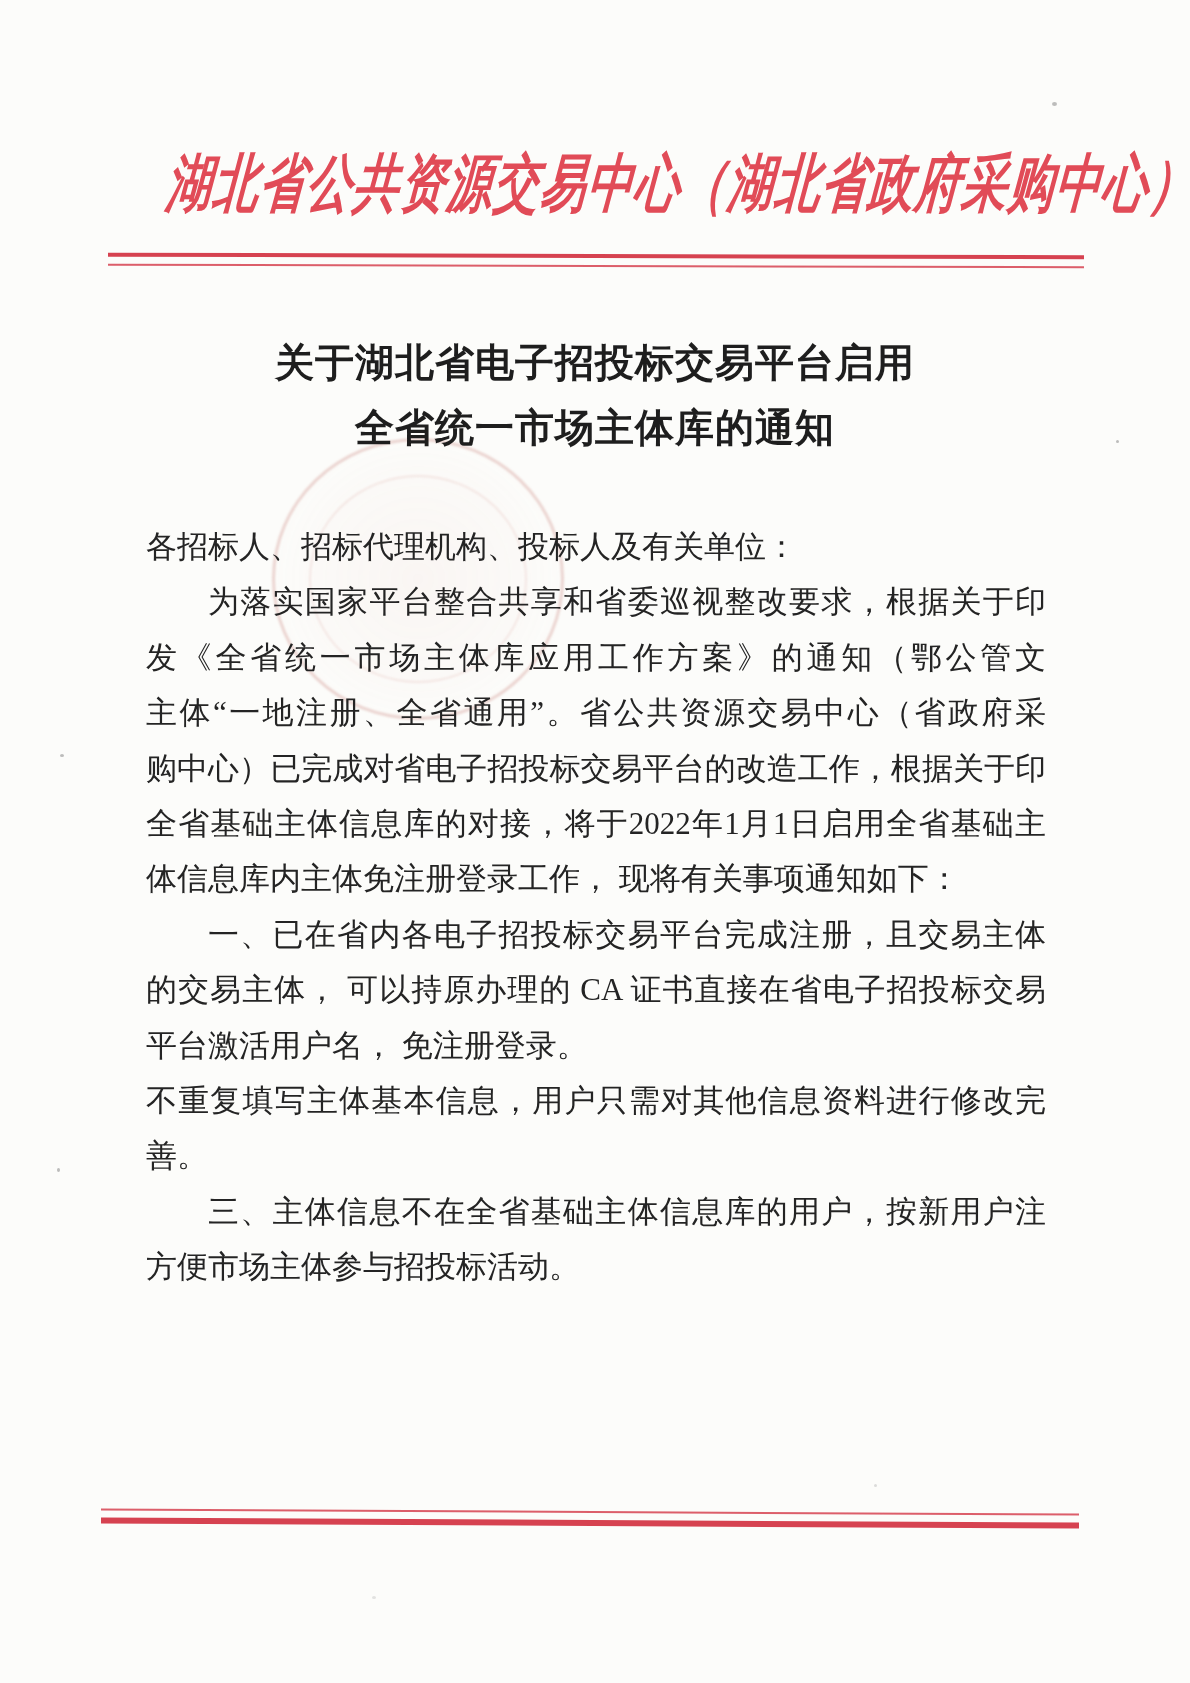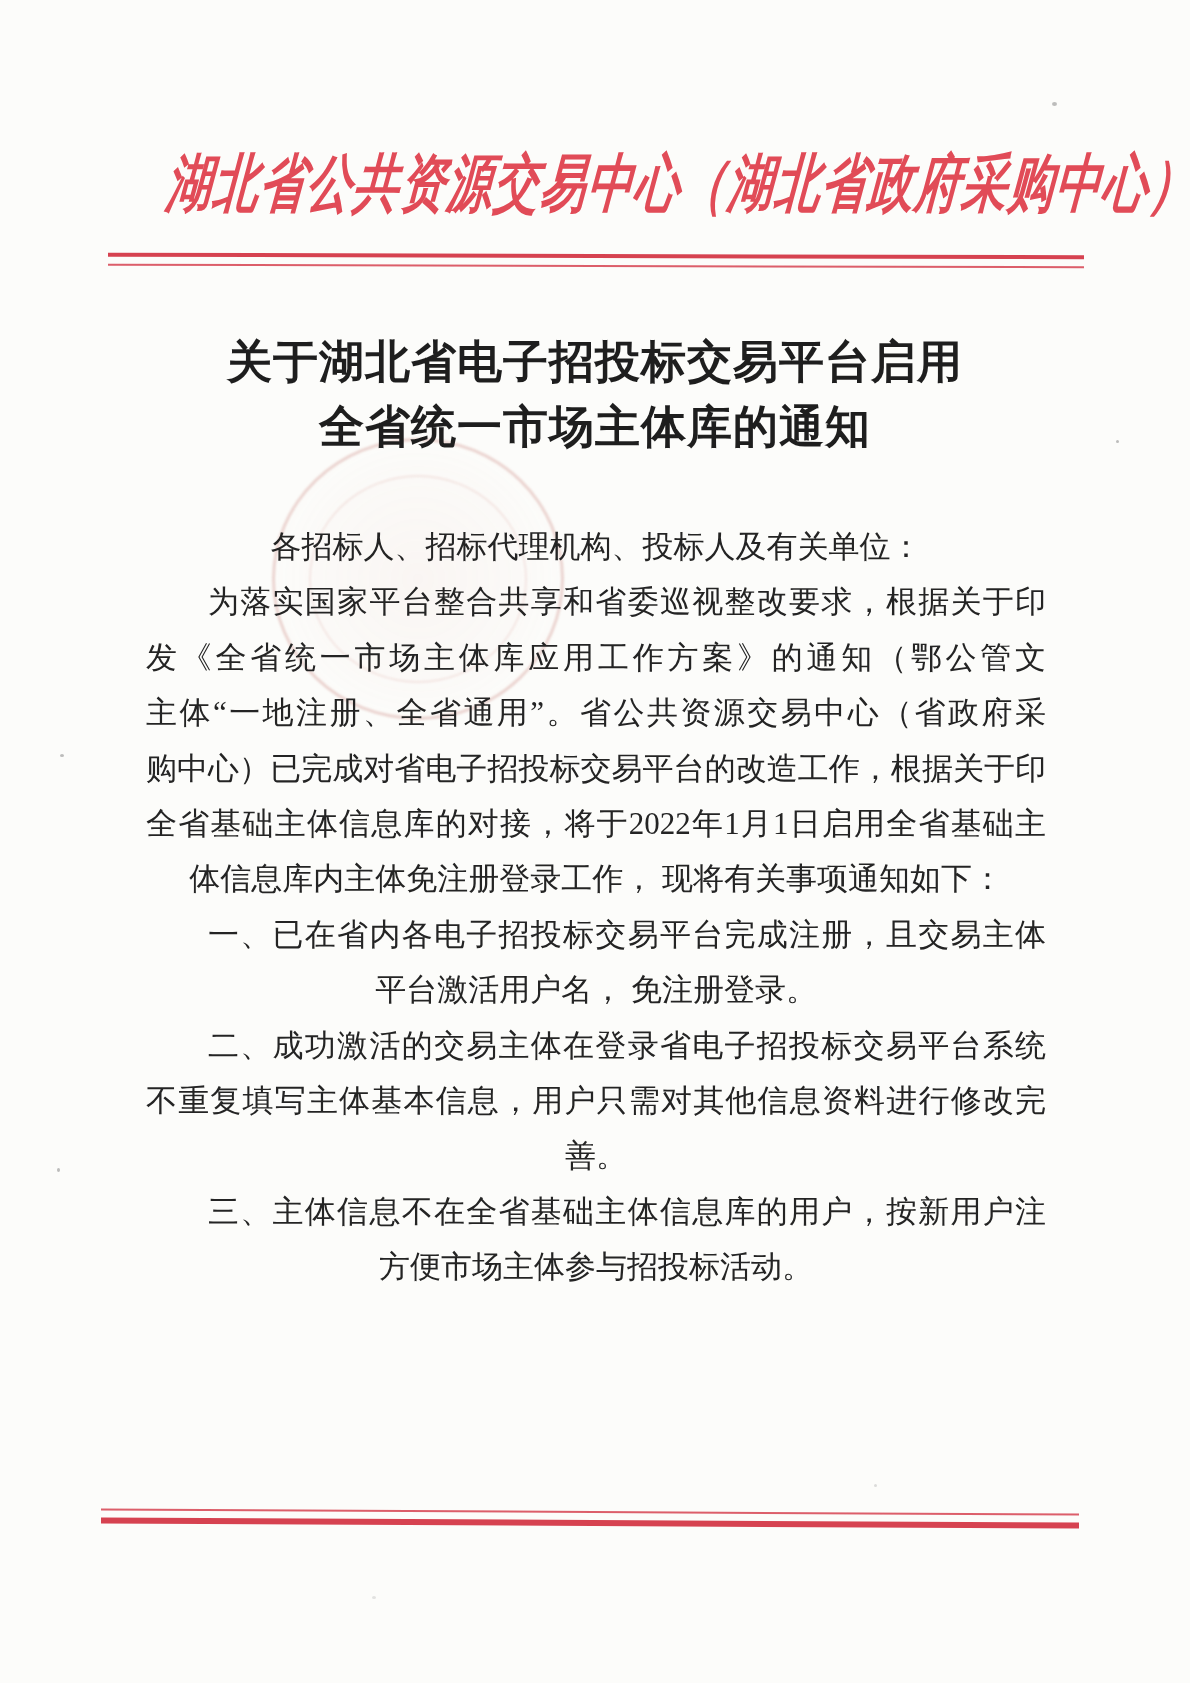--- a/index.html
+++ b/index.html
@@ -21,29 +21,29 @@
   }
   
   .rule { position:absolute; background:var(--rule-red,#d64250); }
   .rule-top-thick { left:108px; top:254px; width:976px; height:4px; transform:rotate(.15deg); }
   .rule-top-thin  { left:108px; top:265px; width:976px; height:2px; transform:rotate(.15deg); opacity:.85; }
   .rule-bot-thin  { left:101px; top:1511px; width:978px; height:2px; transform:rotate(.3deg); opacity:.85; }
   .rule-bot-thick { left:101px; top:1520px; width:978px; height:6px; transform:rotate(.3deg); }
   
   .title {
     position:absolute; top:330px; left:0; width:100%;
-    text-align:center; font-size:45px; font-weight:bold;
+    text-align:center; font-size:39px; font-weight:bold;
     line-height:65px; letter-spacing:1px; color:#1e1e1e;
   }
   
   .doc-body {
     position:absolute; top:519px; left:146px; width:900px;
     font-size:31px; color:#242424;
   }
-  .bl { line-height:55.4px; height:55.4px; text-align:center; white-space:normal; }
+  .bl { line-height:55.4px; height:55.4px; text-align:left; white-space:normal; }
   .bl.j { text-align:justify; text-align-last:justify; text-justify:inter-character; }
   .bl.ind { text-indent:62px; }
   
   .seal {
     position:absolute; left:272px; top:438px; width:286px; height:276px;
     border:3px solid rgba(199,121,111,.30); border-radius:50%;
     filter:blur(1.3px);
     background:radial-gradient(circle, rgba(220,150,140,.06) 0%, rgba(220,150,140,.02) 55%, transparent 72%);
   }
   .seal-inner {
@@ -80,22 +80,22 @@
 
   <div class="doc-body">
       <div class="bl">各招标人、招标代理机构、投标人及有关单位：</div>
       <div class="bl j ind">为落实国家平台整合共享和省委巡视整改要求，根据关于印</div>
       <div class="bl j">发《全省统一市场主体库应用工作方案》的通知（鄂公管文</div>
       <div class="bl j">主体“一地注册、全省通用”。省公共资源交易中心（省政府采</div>
       <div class="bl j">购中心）已完成对省电子招投标交易平台的改造工作，根据关于印</div>
       <div class="bl j">全省基础主体信息库的对接，将于2022年1月1日启用全省基础主</div>
       <div class="bl">体信息库内主体免注册登录工作， 现将有关事项通知如下：</div>
       <div class="bl j ind">一、已在省内各电子招投标交易平台完成注册，且交易主体</div>
+      <div class="bl j">的交易主体， 可以持原办理的 CA 证书直接在省电子招投标交易</div>
       <div class="bl">平台激活用户名， 免注册登录。</div>
-      <div class="bl j ind">二、成功激活的交易主体在登录省电子招投标交易平台系统</div>
       <div class="bl j">不重复填写主体基本信息，用户只需对其他信息资料进行修改完</div>
       <div class="bl">善。</div>
       <div class="bl j ind">三、主体信息不在全省基础主体信息库的用户，按新用户注</div>
       <div class="bl">方便市场主体参与招投标活动。</div>
     </div>
 
   <div class="rule rule-bot-thin"></div>
   <div class="rule rule-bot-thick"></div>
 
   <div class="speck s1"></div>

